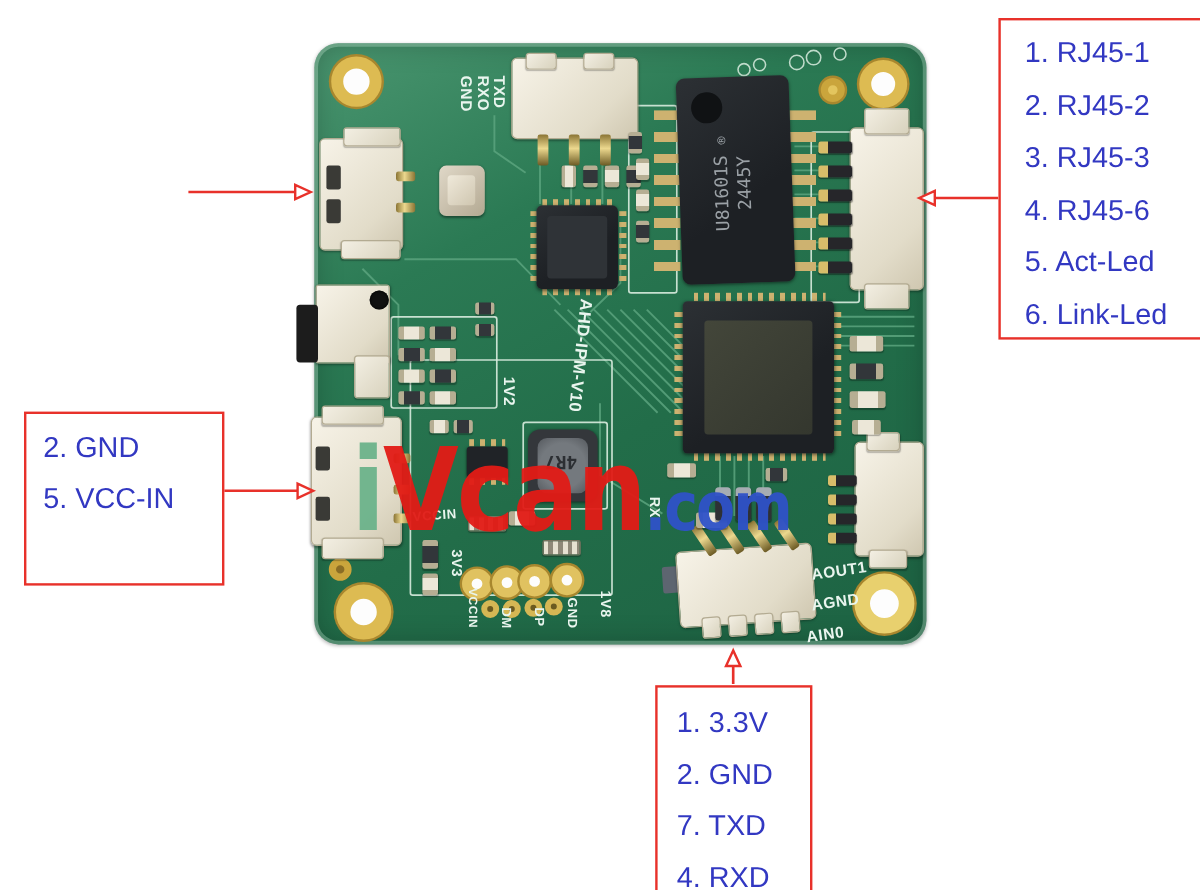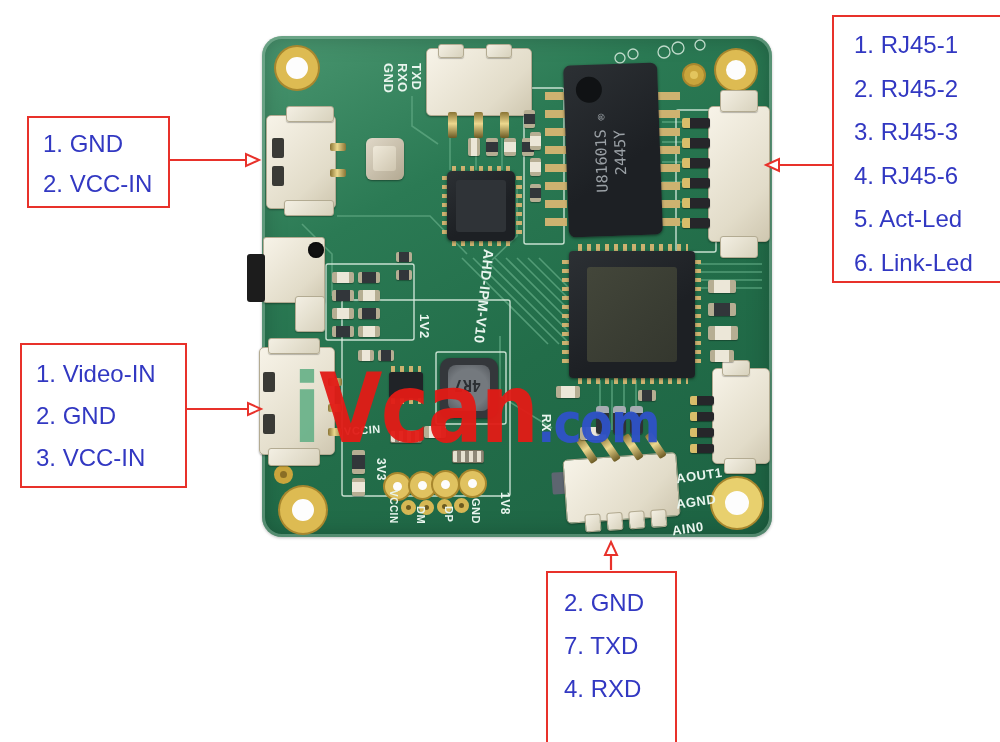--- a/index.html
+++ b/index.html
@@ -311,39 +311,35 @@
     <g>
       <line x1="832" y1="165" x2="778" y2="165"></line>
       <polygon points="766,165 779,159 779,171"></polygon>
     </g>
     <g>
       <line x1="611" y1="570" x2="611" y2="554"></line>
       <polygon points="611,542 605,555 617,555"></polygon>
     </g>
   </svg>
 
-  <div class="callout" style="left:27px;top:116px;width:125px;height:82px;padding:6px 0 0 14px;line-height:40px;">
-    <div class="ln">1. GND</div>
-    <div class="ln">2. VCC-IN</div>
-  </div>
 
   <div class="callout" style="left:20px;top:343px;width:149px;height:133px;padding:8px 0 0 14px;line-height:42px;">
-    <div class="ln">1. Video-IN</div>
     <div class="ln">2. GND</div>
-    <div class="ln">3. VCC-IN</div>
+    <div class="ln">5. VCC-IN</div>
   </div>
 
   <div class="callout" style="left:832px;top:15px;width:148px;height:258px;padding:6px 0 0 20px;line-height:43.5px;">
     <div class="ln">1. RJ45-1</div>
     <div class="ln">2. RJ45-2</div>
     <div class="ln">3. RJ45-3</div>
     <div class="ln">4. RJ45-6</div>
     <div class="ln">5. Act-Led</div>
     <div class="ln">6. Link-Led</div>
   </div>
 
   <div class="callout" style="left:546px;top:571px;width:111px;height:164px;padding:8px 0 0 16px;line-height:43px;">
+    <div class="ln">1. 3.3V</div>
     <div class="ln">2. GND</div>
     <div class="ln">7. TXD</div>
     <div class="ln">4. RXD</div>
   </div>
 
 </div>
 
 </body></html>

